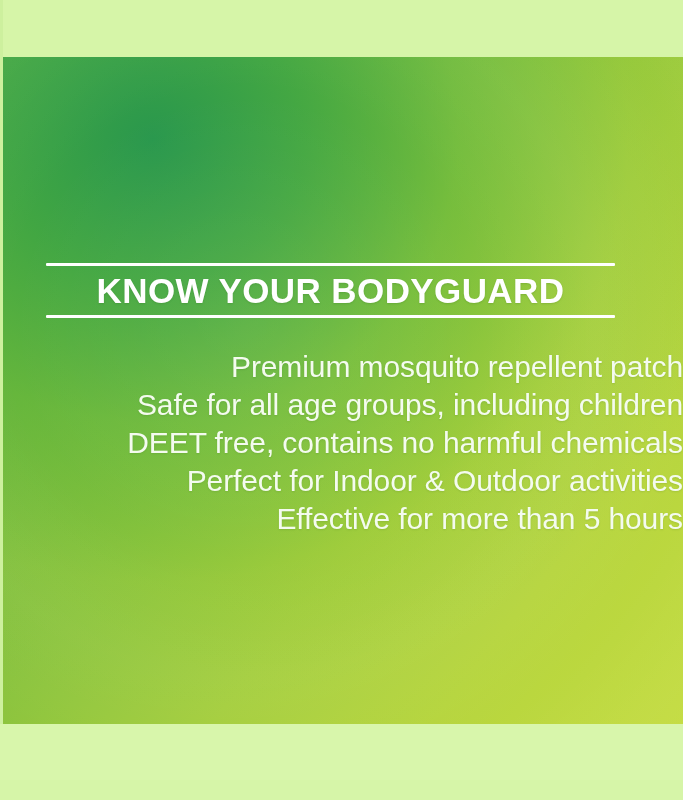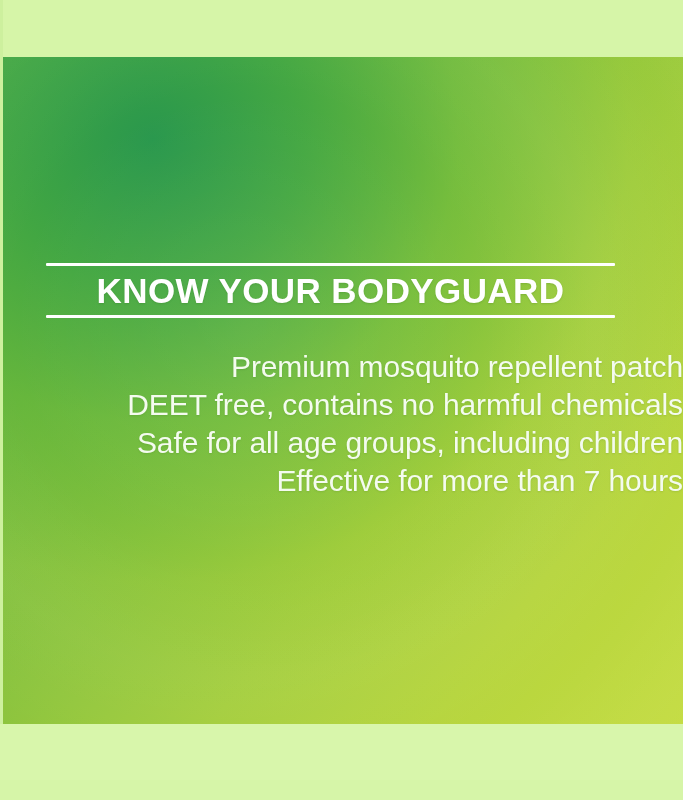--- a/index.html
+++ b/index.html
@@ -155,19 +155,20 @@
   <div class="content">
 
     <div class="heading-block">
       <div class="rule"></div>
       <h1 class="heading">KNOW YOUR BODYGUARD</h1>
       <div class="rule"></div>
     </div>
 
     <div class="body-block">
       <span class="body-line">Premium mosquito repellent patch</span>
+      <span class="body-line">Safe for all age groups, including children</span>
       <span class="body-line">DEET free, contains no harmful chemicals</span>
-      <span class="body-line">Safe for all age groups, including children</span>
-      <span class="body-line">Effective for more than 7 hours</span>
+      <span class="body-line">Perfect for Indoor &amp; Outdoor activities</span>
+      <span class="body-line">Effective for more than 5 hours</span>
     </div>
 
   </div>
 </div>
 
 </body></html>

